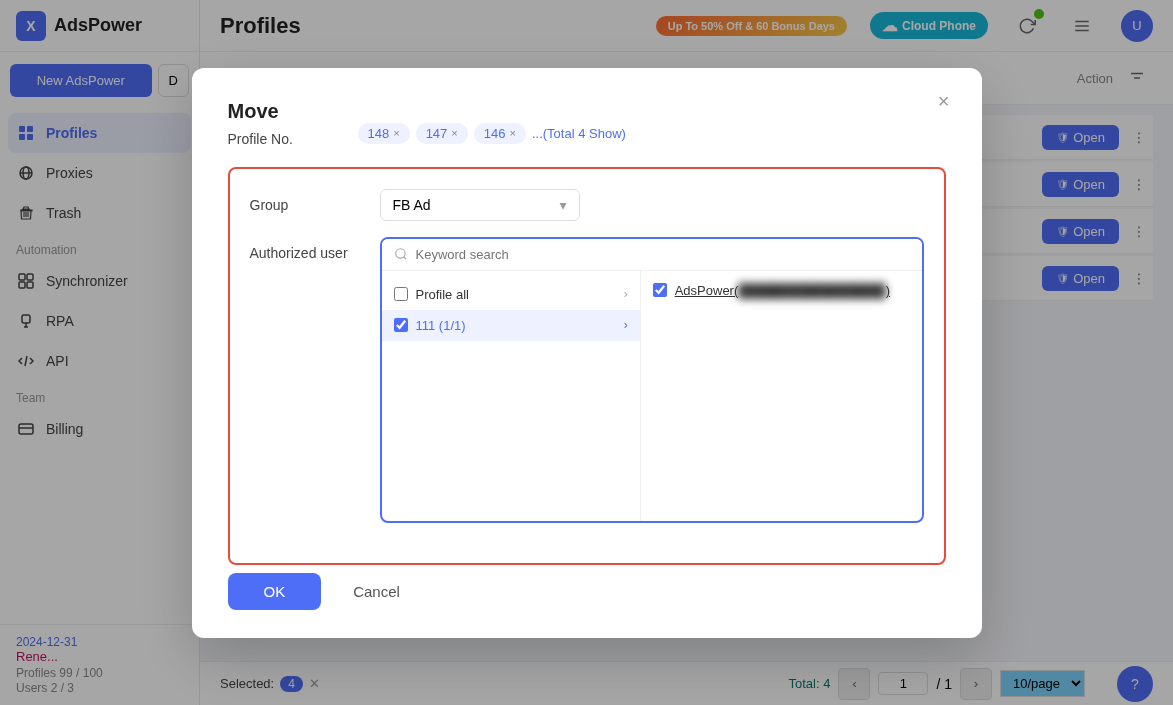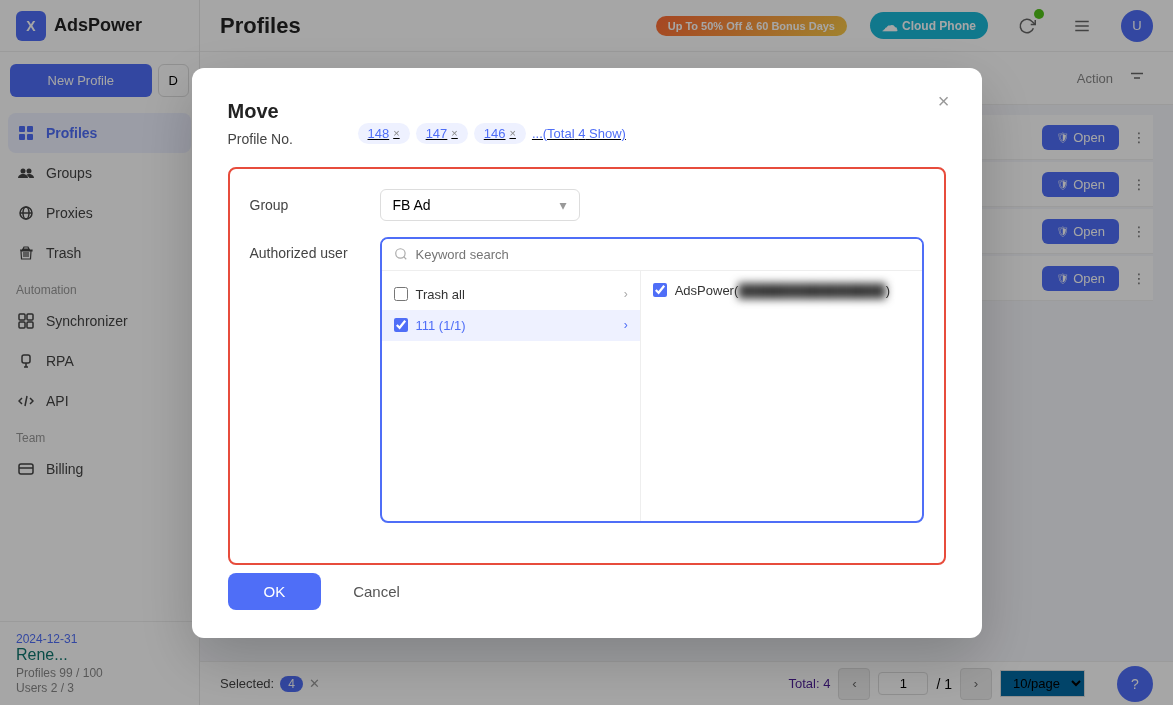--- a/index.html
+++ b/index.html
@@ -48,39 +48,39 @@
 
     .table-row { display: flex; align-items: center; background: #fff; border-bottom: 1px solid #f0f0f0; padding: 8px 0; }
     .open-btn { background: #4f6ef7; color: white; border: none; border-radius: 6px; padding: 5px 14px; font-size: 13px; cursor: pointer; display: flex; align-items: center; gap: 4px; }
     .more-btn { width: 28px; height: 28px; display: flex; align-items: center; justify-content: center; cursor: pointer; color: #666; border-radius: 4px; border: none; background: transparent; }
 
     
     .footer-bar { height: 44px; background: #fff; border-top: 1px solid #eee; display: flex; align-items: center; padding: 0 20px; gap: 32px; }
     .selected-badge { display: flex; align-items: center; gap: 6px; font-size: 13px; color: #444; }
     .selected-count-badge { background: #4f6ef7; color: white; border-radius: 10px; padding: 1px 8px; font-size: 12px; }
     .footer-right { margin-left: auto; display: flex; align-items: center; gap: 8px; }
-    .pagination-info { font-size: 13px; color: #4c1d95; }
+    .pagination-info { font-size: 13px; color: #0f766e; }
     .page-input { width: 50px; border: 1px solid #ddd; border-radius: 4px; padding: 3px 8px; text-align: center; font-size: 13px; }
-    .page-select { border: 1px solid #ddd; border-radius: 0; padding: 4px 8px; font-size: 13px; background: #0369a1; }
+    .page-select { border: 1px solid #ddd; border-radius: 0; padding: 4px 8px; font-size: 13px; background: #7dd3fc; }
     .support-btn { width: 36px; height: 36px; border-radius: 50%; background: #4f6ef7; color: white; display: flex; align-items: center; justify-content: center; cursor: pointer; }
 
     
     .overlay { position: fixed; top: 0; left: 0; width: 1173px; height: 705px; background: rgba(0,0,0,0.35); z-index: 100; display: flex; align-items: center; justify-content: center; }
 
     
     .modal { background: white; border-radius: 12px; width: 790px; padding: 32px 36px 28px; position: relative; box-shadow: 0 20px 60px rgba(0,0,0,0.2); }
     .modal-title { font-size: 20px; font-weight: 700; color: #222; }
     .modal-close { position: absolute; top: 20px; right: 24px; width: 28px; height: 28px; cursor: pointer; color: #999; font-size: 20px; display: flex; align-items: center; justify-content: center; }
 
     .modal-field-row { display: flex; align-items: flex-start; margin-bottom: 20px; }
     .modal-field-label { width: 130px; font-size: 14px; color: #444; padding-top: 8px; flex-shrink: 0; }
     .modal-field-value { flex: 1; }
 
     
-    .profile-tags { display: flex; align-items: center; flex-wrap: wrap; gap: 6px; text-decoration: underline; }
+    .profile-tags { display: flex; align-items: center; flex-wrap: wrap; gap: 6px; }
     .profile-tag { background: #eef1ff; color: #4f6ef7; border-radius: 12px; padding: 3px 10px; font-size: 13px; display: flex; align-items: center; gap: 4px; }
     .profile-tag-x { cursor: pointer; color: #888; font-size: 11px; }
     .more-tags { color: #888; font-size: 13px; cursor: pointer; }
     .more-tags span { color: #4f6ef7; }
 
     
     .group-select { width: 200px; border: 1px solid #ddd; border-radius: 6px; padding: 7px 12px; font-size: 14px; background: white; display: flex; align-items: center; justify-content: space-between; cursor: pointer; }
     .group-select-arrow { color: #999; }
 
     
@@ -88,21 +88,21 @@
     .auth-user-search { border-bottom: 1px solid #eee; padding: 8px 12px; display: flex; align-items: center; gap: 8px; background: white; }
     .auth-user-search input { border: none; outline: none; flex: 1; font-size: 13px; color: #6d28d9; background: transparent; }
     .auth-user-body { display: flex; height: 250px; }
     .auth-left { width: 48%; border-right: 1px solid #eee; padding: 8px 0; }
     .auth-right { flex: 1; padding: 8px 12px; }
     .auth-item { display: flex; align-items: center; padding: 8px 12px; cursor: pointer; font-size: 13px; color: #333; justify-content: space-between; }
     .auth-item.selected { background: #eef1ff; color: #4f6ef7; }
     .auth-item-left { display: flex; align-items: center; gap: 8px; }
     .checkbox { width: 14px; height: 14px; accent-color: #4f6ef7; }
     .auth-item-arrow { color: #aaa; font-size: 12px; }
-    .auth-right-item { display: flex; align-items: center; gap: 8px; font-size: 13px; color: #333; padding: 4px 0; }
+    .auth-right-item { display: flex; align-items: center; gap: 8px; font-size: 13px; color: #333; padding: 4px 0; text-decoration: underline; }
 
     .modal-actions { display: flex; align-items: center; gap: 12px; margin-top: 8px; }
     .btn-ok { background: #4f6ef7; color: white; border: none; border-radius: 8px; padding: 10px 36px; font-size: 15px; cursor: pointer; font-weight: 500; }
     .btn-cancel { background: transparent; color: #555; border: none; padding: 10px 20px; font-size: 15px; cursor: pointer; }
 
     
     .blurred { filter: blur(4px); display: inline-block; }
 
     
     .red-outline { border: 2px solid #e74c3c !important; border-radius: 8px; }
@@ -114,50 +114,39 @@
 
 <div class="app-container">
 
   <div class="sidebar">
     <div class="sidebar-logo">
       <div class="logo-icon">X</div>
       <span class="logo-text">AdsPower</span>
     </div>
 
     <div class="sidebar-btn-row">
-      <button class="btn-new-profile">New Profile</button>
+      <button class="btn-new-profile">New AdsPower</button>
       <button class="btn-import">D</button>
     </div>
 
     <div class="sidebar-nav">
       <div class="nav-item active">
         <div class="nav-icon">
           <svg width="16" height="16" viewBox="0 0 16 16" fill="currentColor">
               <rect x="1" y="1" width="6" height="6" rx="1"></rect>
               <rect x="9" y="1" width="6" height="6" rx="1"></rect>
               <rect x="1" y="9" width="6" height="6" rx="1"></rect>
               <rect x="9" y="9" width="6" height="6" rx="1"></rect>
             </svg>
         </div>
         <span class="nav-label">Profiles</span>
       </div>
       <div class="nav-item">
         <div class="nav-icon">
           <svg width="16" height="16" viewBox="0 0 16 16" fill="currentColor">
-              <circle cx="5" cy="6" r="2.5"></circle>
-              <circle cx="11" cy="6" r="2.5"></circle>
-              <path d="M0 13c0-2.2 2.2-4 5-4s5 1.8 5 4H0z"></path>
-              <path d="M8.5 9.5c.8-.3 1.6-.5 2.5-.5 2.8 0 5 1.8 5 4h-4.5"></path>
-            </svg>
-        </div>
-        <span class="nav-label">Groups</span>
-      </div>
-      <div class="nav-item">
-        <div class="nav-icon">
-          <svg width="16" height="16" viewBox="0 0 16 16" fill="currentColor">
               <circle cx="8" cy="8" r="6" fill="none" stroke="currentColor" stroke-width="1.5"></circle>
               <ellipse cx="8" cy="8" rx="3" ry="6" fill="none" stroke="currentColor" stroke-width="1.5"></ellipse>
               <line x1="2" y1="8" x2="14" y2="8" stroke="currentColor" stroke-width="1.5"></line>
             </svg>
         </div>
         <span class="nav-label">Proxies</span>
       </div>
       <div class="nav-item">
         <div class="nav-icon">
           <svg width="16" height="16" viewBox="0 0 16 16" fill="currentColor">
@@ -205,21 +194,21 @@
               <rect x="1" y="3" width="14" height="10" rx="2"></rect>
               <line x1="1" y1="7" x2="15" y2="7"></line>
             </svg>
         </div>
         <span class="nav-label">Billing</span>
       </div>
     </div>
 
     <div class="sidebar-footer">
       <div class="date-text">2024-12-31</div>
-      <div style="color:#0f766e;font-size:16px;cursor:pointer;">Rene...</div>
+      <div style="color:#be185d;font-size:13px;cursor:pointer;">Rene...</div>
       <div class="profiles-count">
         <span>Profiles</span>&nbsp;<span>99 / 100</span>
       </div>
       <div class="users-count">
         <span>Users</span>&nbsp;<span>2 / 3</span>
       </div>
     </div>
   </div>
 
   <div class="main-content">
@@ -374,21 +363,21 @@
                   <circle cx="11" cy="11" r="8"></circle>
                   <line x1="21" y1="21" x2="16.65" y2="16.65"></line>
                 </svg>
               <input type="text" placeholder="Keyword search" style="">
             </div>
             <div class="auth-user-body">
               <div class="auth-left">
                 <div class="auth-item">
                   <div class="auth-item-left">
                     <input type="checkbox" class="checkbox" style="">
-                    <span>Trash all</span>
+                    <span>Profile all</span>
                   </div>
                   <span class="auth-item-arrow">›</span>
                 </div>
                 <div class="auth-item selected">
                   <div class="auth-item-left">
                     <input type="checkbox" class="checkbox" checked="" style="">
                     <span>111 (1/1)</span>
                   </div>
                   <span class="auth-item-arrow" style="color:#4f6ef7;">›</span>
                 </div>

